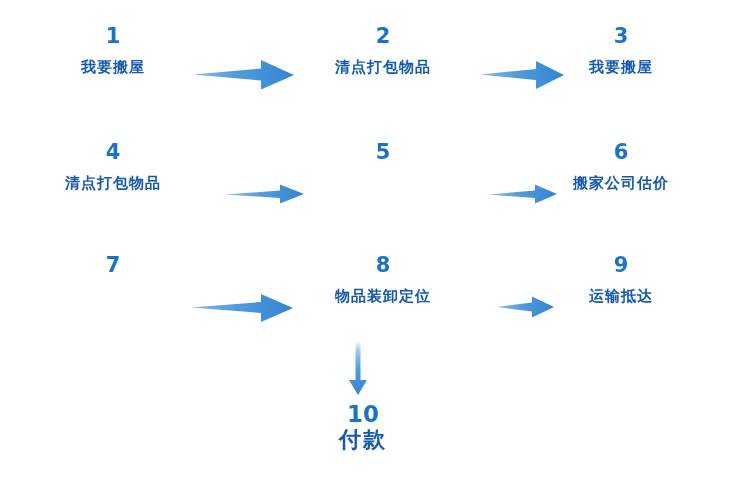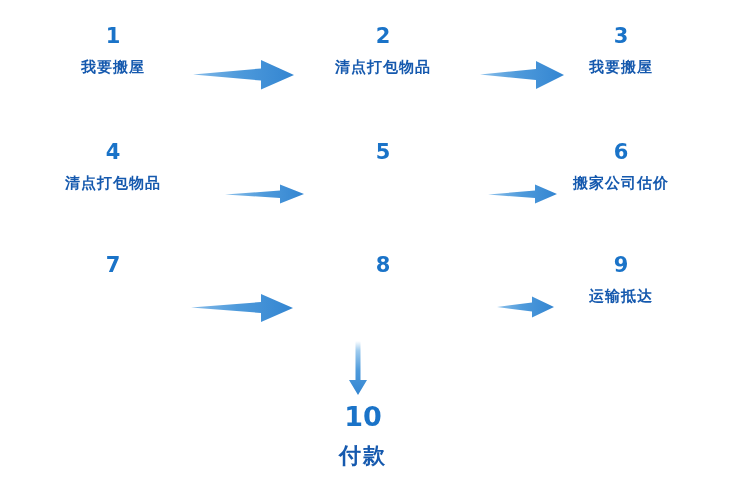--- a/index.html
+++ b/index.html
@@ -42,22 +42,22 @@
   }
   .step-label {
     display: block;
     font-size: 15px;
     font-weight: bold;
     color: #1559ae;
     letter-spacing: 1px;
     line-height: 1.1;
   }
   .step.final .step-num {
-    font-size: 27px;
-    margin-bottom: 14px;
+    font-size: 23px;
+    margin-bottom: 2px;
   }
   .step.final .step-label {
     font-size: 22px;
     letter-spacing: 2px;
   }
 
   
   .arrow {
     position: absolute;
     transform: translateY(-50%);
@@ -167,20 +167,21 @@
           <stop offset="45%" stop-color="#4e9adb"></stop>
           <stop offset="100%" stop-color="#3385d1"></stop>
         </linearGradient>
       </defs>
       <path d="M2,15.5 L72,10 L72,2 L104,16 L72,30 L72,21 Z" fill="url(#gr5)"></path>
     </svg>
   </div>
 
   <div class="step" style="left:383px; top:255px;">
     <span class="step-num">8</span>
+    <span class="step-label">物品装卸定位</span>
   </div>
 
   <div class="arrow" style="left:496px; top:307px;">
     <svg width="60" height="24" viewBox="0 0 60 24" aria-hidden="true">
       <defs>
         <linearGradient id="gr6" x1="0" y1="0" x2="1" y2="0">
           <stop offset="0%" stop-color="#8cc0ea"></stop>
           <stop offset="45%" stop-color="#4e9adb"></stop>
           <stop offset="100%" stop-color="#3385d1"></stop>
         </linearGradient>

